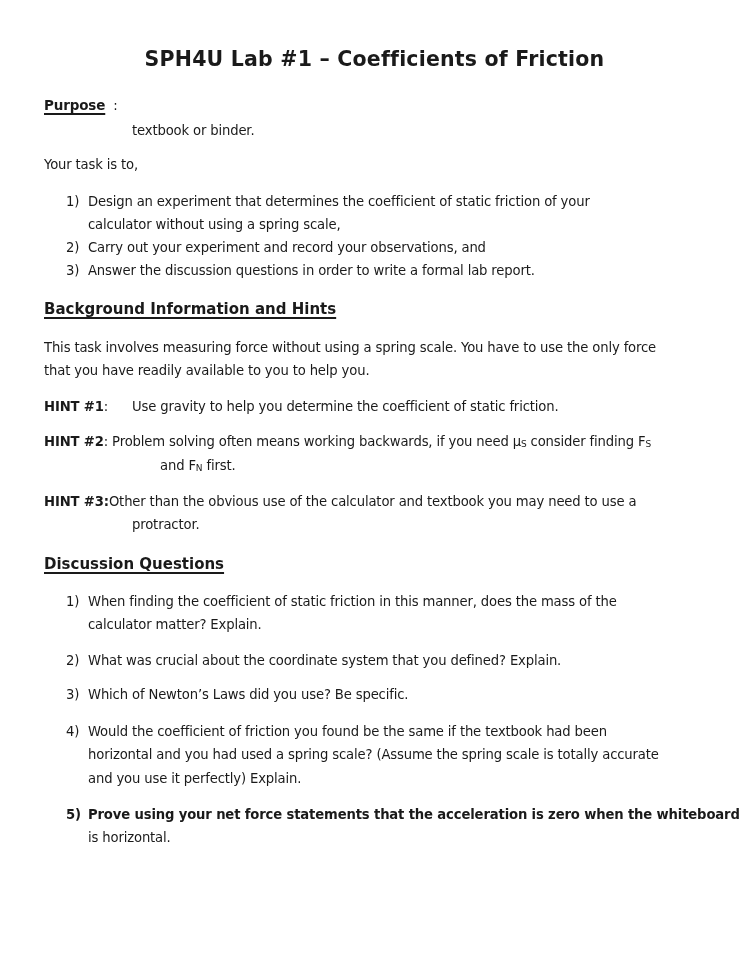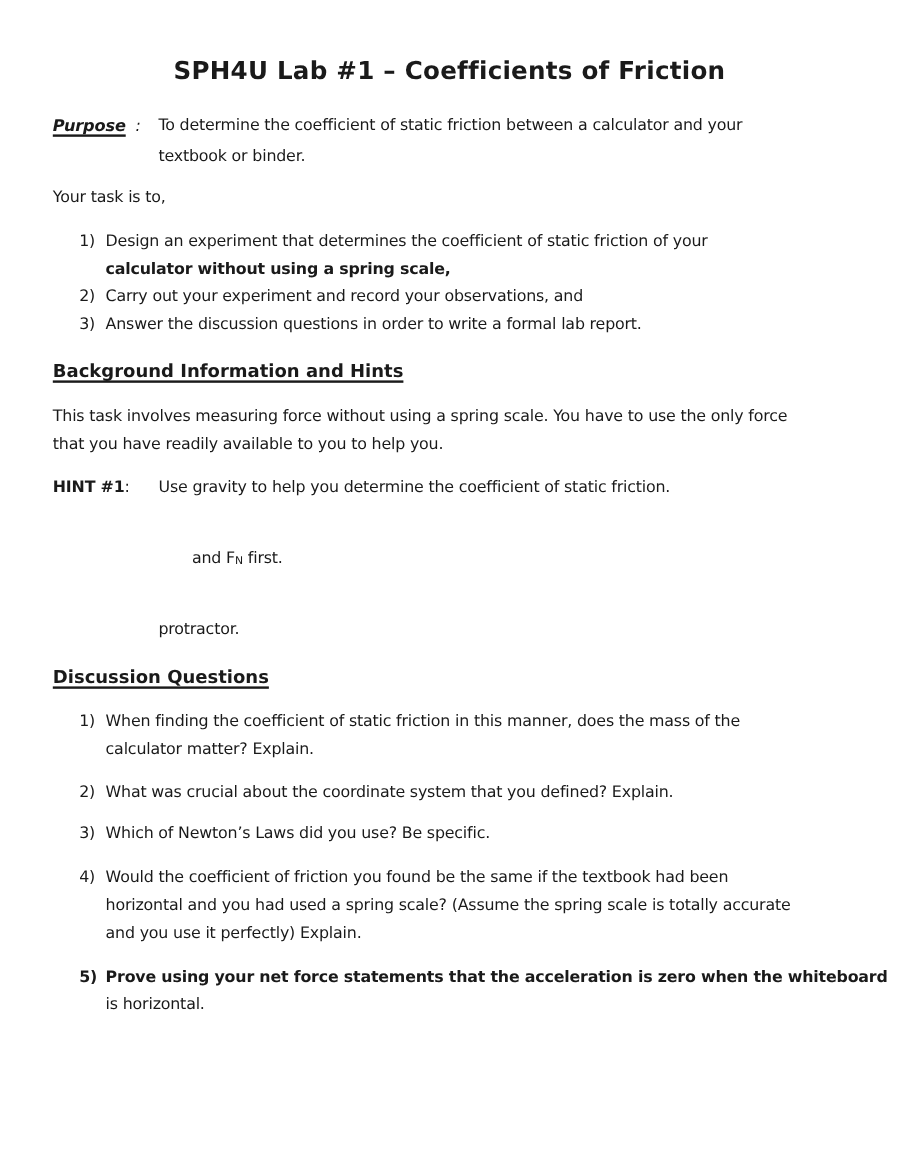--- a/index.html
+++ b/index.html
@@ -44,55 +44,61 @@
       vertical-align: -1px;
     }
   </style>
 </head>
 <body>
 
 <div class="page">
 
   <div class="abs title">SPH4U Lab #1 – Coefficients of Friction</div>
 
-  <div class="abs body-text" style="left:44px; top:97px;font-style:italic;">
+  <div class="abs body-text" style="left:44px; top:97px;">
     <span class="section-heading underline" style="font-size:13.5px;">Purpose</span>
     <span style="margin-left:4px;">:</span>
   </div>
-  <div class="abs body-text" style="left:132px; top:97px;">To determine the coefficient of static friction between a calculator and your</div>
   <div class="abs body-text" style="left:132px; top:123px;">textbook or binder.</div>
 
   <div class="abs body-text" style="left:44px; top:157px;">Your task is to,</div>
 
   <div>
     <div class="abs body-text" style="left:66px; top:194px;">
       <span class="num">1)</span><span>Design an experiment that determines the coefficient of static friction of your</span>
     </div>
-    <div class="abs body-text" style="left:88px; top:217px;font-weight:bold;">calculator without using a spring scale,</div>
+    <div class="abs body-text" style="left:88px; top:217px;">calculator without using a spring scale,</div>
     <div class="abs body-text" style="left:66px; top:240px;">
       <span class="num">2)</span><span>Carry out your experiment and record your observations, and</span>
     </div>
     <div class="abs body-text" style="left:66px; top:263px;">
       <span class="num">3)</span><span>Answer the discussion questions in order to write a formal lab report.</span>
     </div>
   </div>
 
   <div class="abs body-text" style="left:44px; top:340px;">This task involves measuring force without using a spring scale.  You have to use the only force</div>
   <div class="abs section-heading underline" style="left:44px; top:300px;">Background Information and Hints</div>
   <div class="abs body-text" style="left:44px; top:363px;">that you have readily available to you to help you.</div>
 
   <div class="abs body-text" style="left:44px; top:399px;">
     <span class="bold">HINT #1</span><span>:</span>
     <span style="margin-left:20px;">Use gravity to help you determine the coefficient of static friction.</span>
   </div>
 
+  <div class="abs body-text" style="left:44px; top:434px;">
+    <span class="bold">HINT #2</span><span>:</span>
+    <span><span>Problem solving often means working backwards, if you need μ</span><sub class="s">S</sub><span> consider finding F</span><sub class="s">S</sub></span>
+  </div>
   <div class="abs body-text" style="left:132px; top:458px;margin-left:28px;">
     <span>and F</span><sub class="s">N</sub><span> first.</span>
   </div>
 
+  <div class="abs body-text" style="left:44px; top:494px;">
+    <span class="bold">HINT #3</span><span class="bold">:</span><span>Other than the obvious use of the calculator and textbook you may need to use a</span>
+  </div>
   <div class="abs body-text" style="left:132px; top:517px;">protractor.</div>
 
   <div class="abs section-heading underline" style="left:44px; top:555px;">Discussion Questions</div>
 
   <div>
     <div class="abs body-text" style="left:66px; top:594px;">
       <span class="num">1)</span><span>When finding the coefficient of static friction in this manner, does the mass of the</span>
     </div>
     <div class="abs body-text" style="left:88px; top:617px;">calculator matter?  Explain.</div>
 

